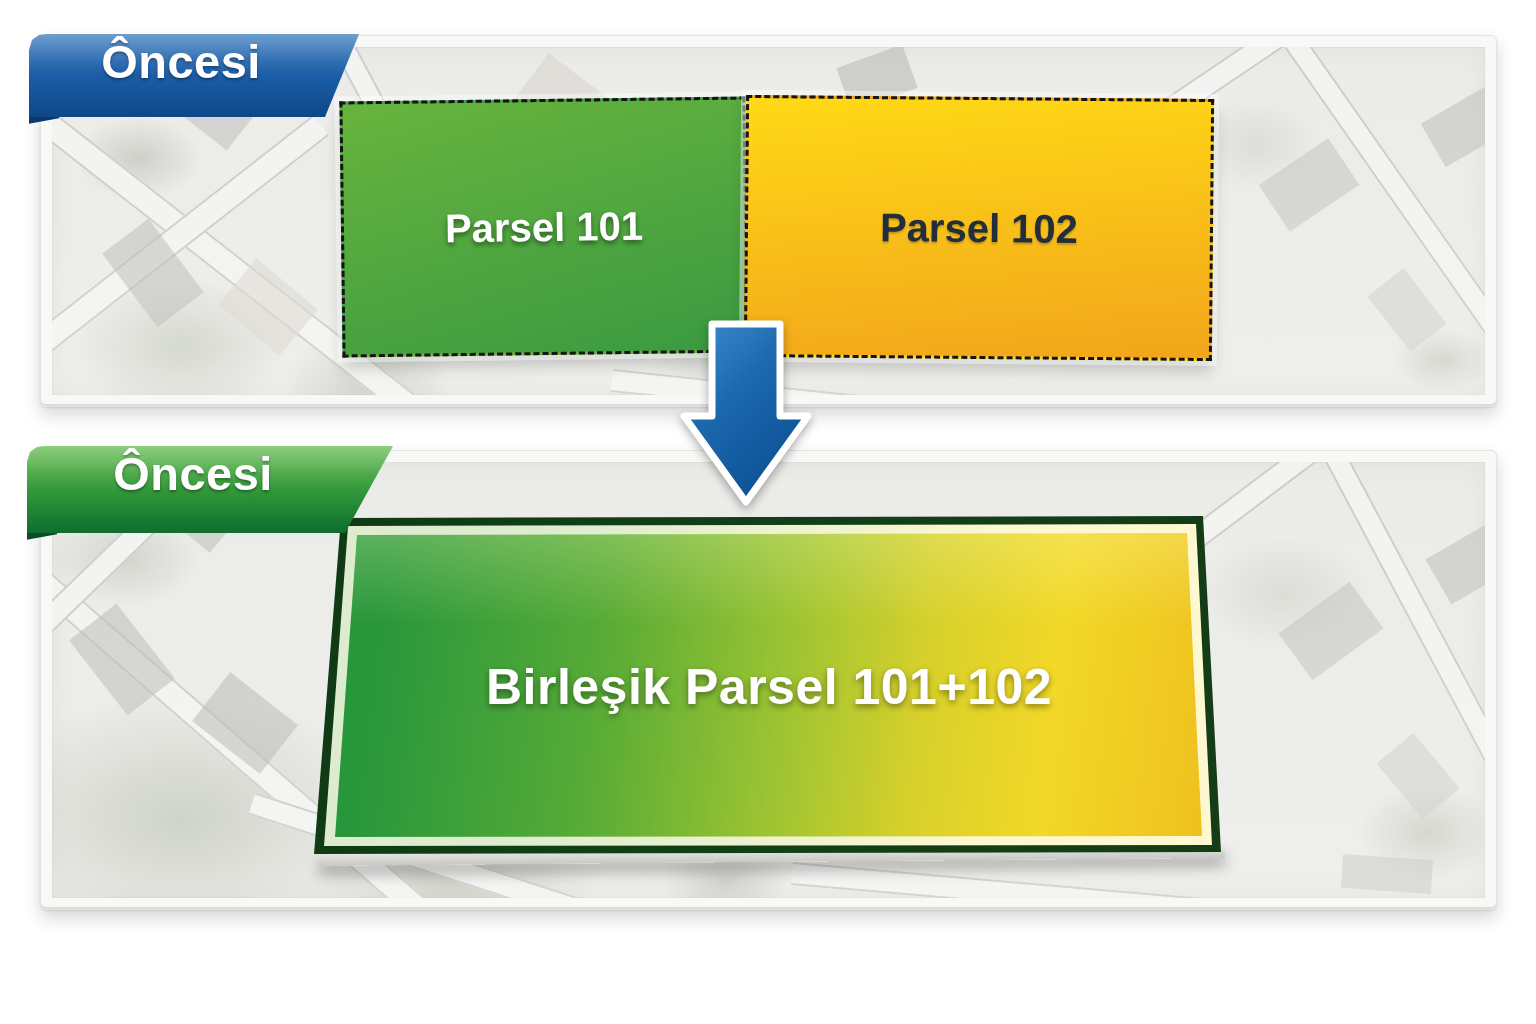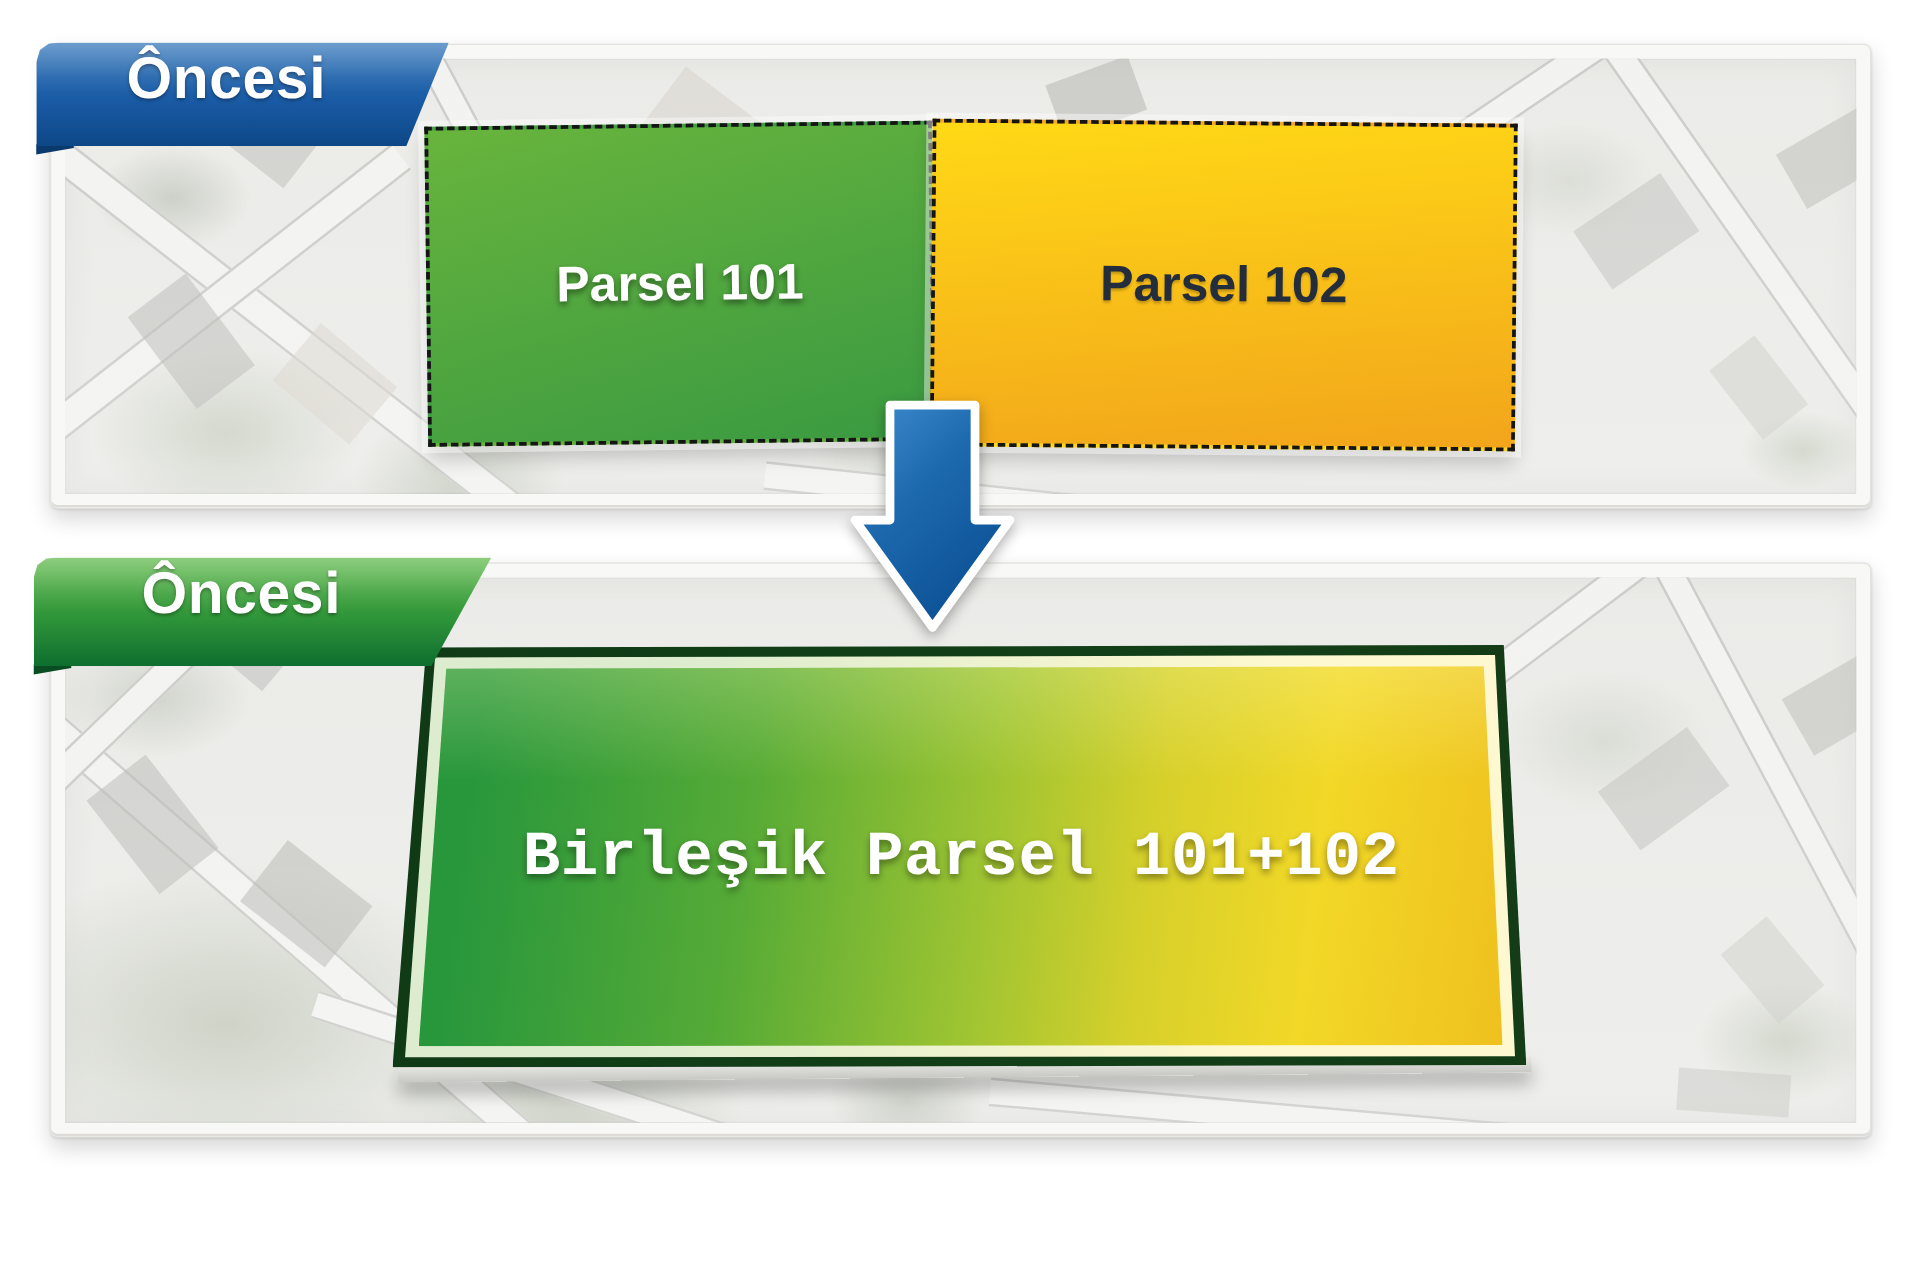--- a/index.html
+++ b/index.html
@@ -70,21 +70,21 @@
   .merged{position:absolute;left:273px;top:65px;width:910px;height:338px;z-index:4;}
   .merged .layer{position:absolute;inset:0;}
   .m-outer{clip-path:polygon(27px 2px,889px 0px,907px 336px,0px 338px);
            background:linear-gradient(100deg,#0f3a15,var(--merged-border,#123f18) 60%,#143c16);}
   .m-stroke{clip-path:polygon(34px 10px,882px 8px,898px 329px,10px 330px);
            background:linear-gradient(97deg,#ddeccf 25%,#fdf8cf 75%);}
   .m-fill{clip-path:polygon(43px 19px,873px 17px,888px 320px,21px 321px);
            background:linear-gradient(rgba(255,255,190,0.30),rgba(255,255,190,0) 32%),
              linear-gradient(97deg,var(--merged-green,#28973c) 8%,#57ab36 32%,#9ec432 52%,#d6d02b 66%,var(--merged-yellow,#f2d827) 80%,#efc01e 98%);}
   .merged-label{position:absolute;left:0;right:0;top:142px;text-align:center;color:#fff;
-           font-weight:bold;font-size:50px;text-shadow:0 3px 6px rgba(0,0,0,0.40);letter-spacing:.5px;font-family:Liberation Mono, monospace;}
+           font-weight:bold;font-size:50px;text-shadow:0 3px 6px rgba(0,0,0,0.40);letter-spacing:.5px;}
   .slab{position:absolute;left:278px;top:398px;width:906px;height:13px;z-index:3;transform:rotate(-0.5deg);
         background:linear-gradient(#e8e8e4,#c7c7c3);box-shadow:0 9px 14px rgba(0,0,0,0.28);}
 </style>
 </head>
 <body>
 
 <div class="stage">
 
   <section class="panel panel-before">
     <div class="map map-before">

